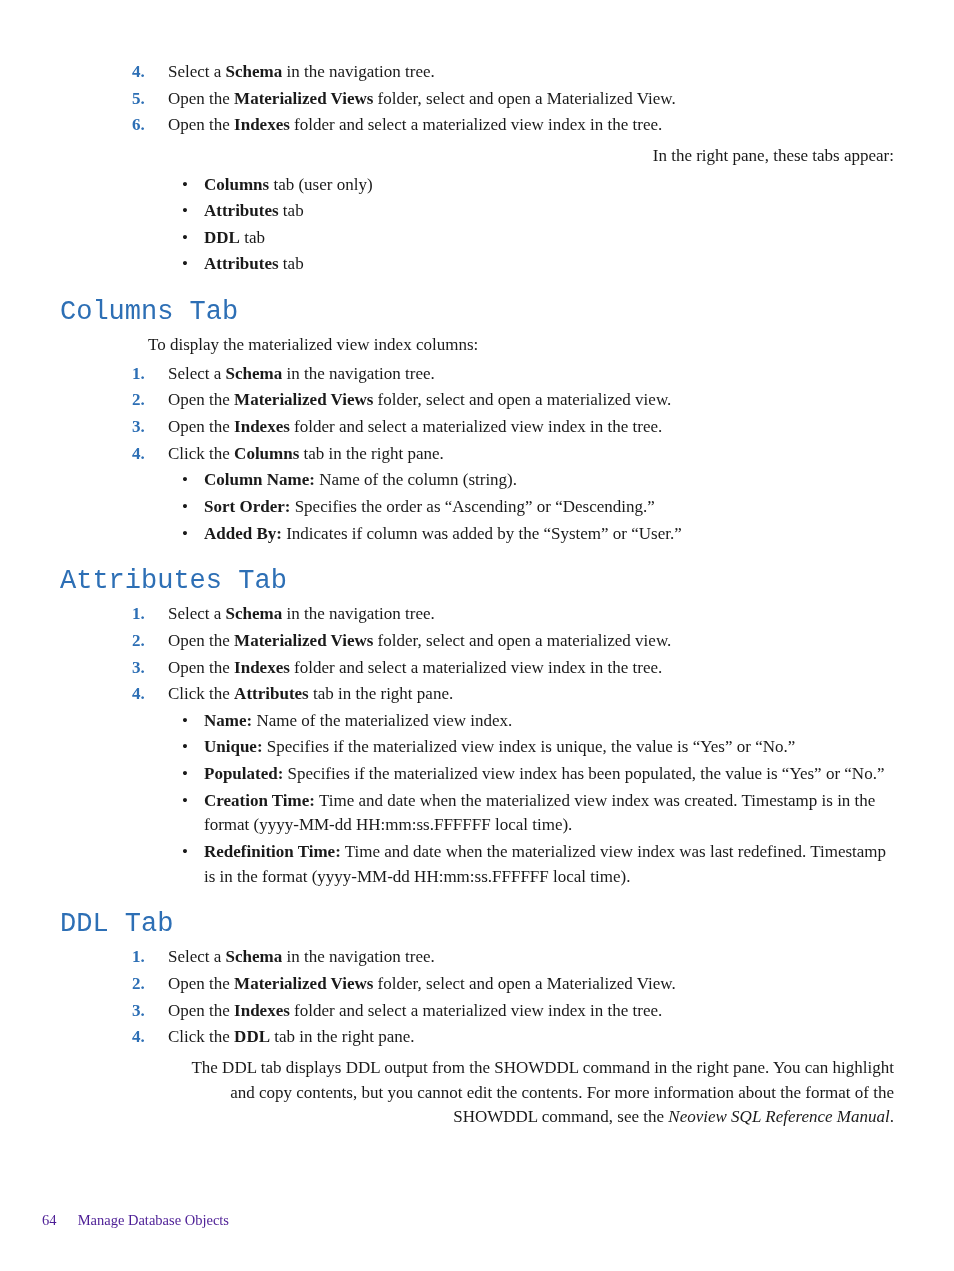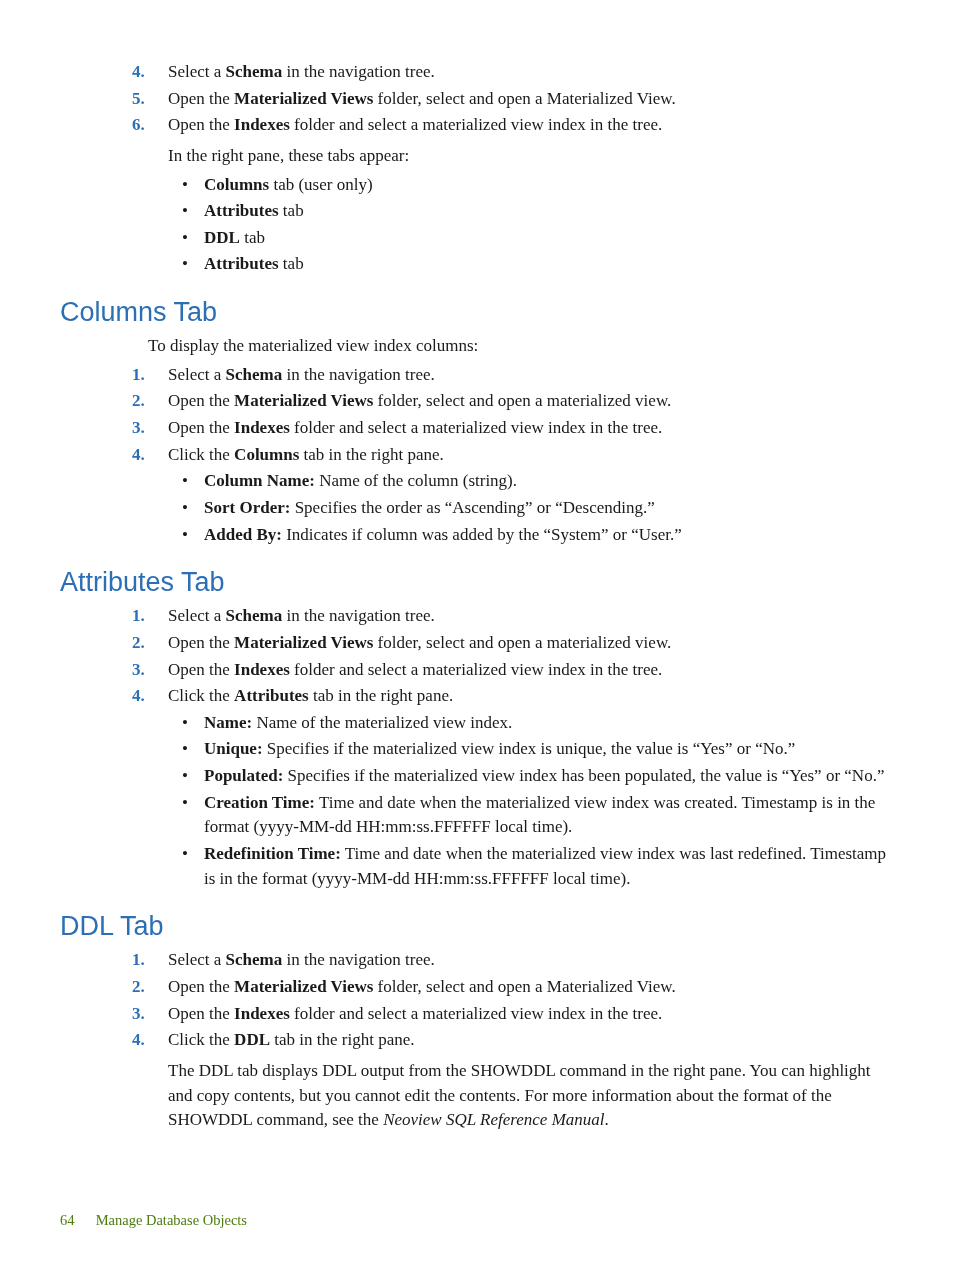--- a/index.html
+++ b/index.html
@@ -36,56 +36,57 @@
     font-weight: bold;
     text-align: left;
   }
   .num-item .content {
     flex: 1;
   }
   .after-text {
     margin: 6px 0 4px 0;
     font-size: 17px;
     line-height: 1.45;
+    text-align: right;
   }
   .bullets {
     margin: 2px 0 0 0;
     padding: 0;
   }
   .bullet-item {
     display: flex;
     margin: 2px 0 2px 14px;
     font-size: 17px;
     line-height: 1.45;
   }
   .bullet-item .dot {
     width: 22px;
     flex: none;
   }
   .bullet-item .bcontent {
     flex: 1;
   }
   h2.section {
-    font-family: Liberation Sans, sans-serif;
+    font-family: Liberation Mono, monospace;
     font-weight: 300;
     color: #2d6fb5;
     font-size: 27px;
     margin: 20px 0 6px 0;
   }
   .intro {
     font-size: 17px;
     margin: 4px 0 4px 16px;
     line-height: 1.45;
   }
   .footer {
     position: absolute;
     bottom: 42px;
-    left: 60px;
+    left: 42px;
     font-size: 14.5px;
-    color: #4d7c0f;
+    color: #4c1d95;
   }
   .footer .pn {
     display: inline-block;
     width: 32px;
   }
   b { font-weight: bold; }
   i { font-style: italic; }
 </style>
 </head>
 <body>

